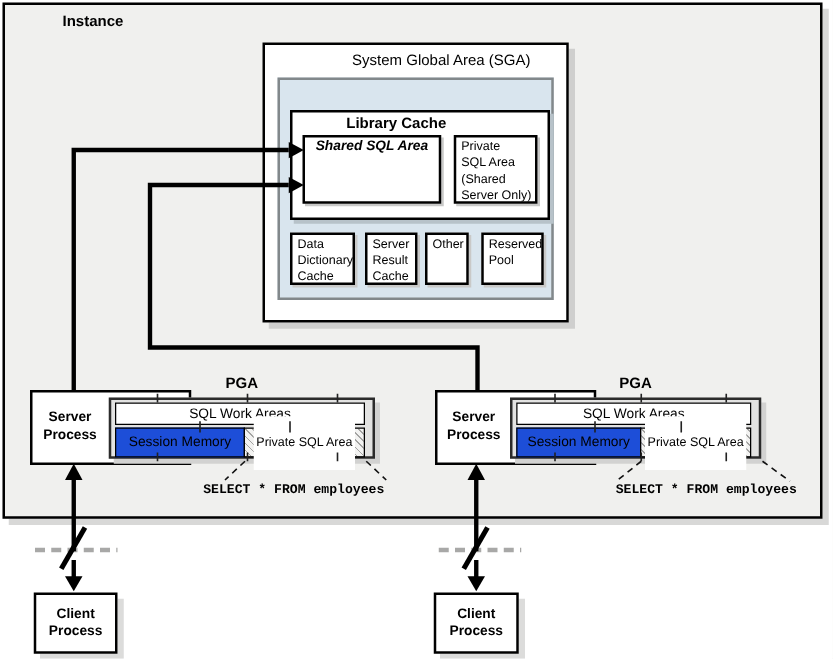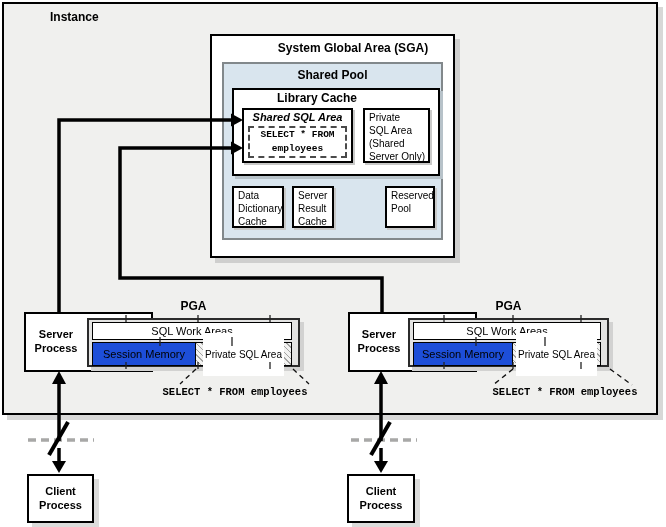--- a/index.html
+++ b/index.html
@@ -9,21 +9,21 @@
   .pre{white-space:pre-line;}
   .cc{display:flex;align-items:center;justify-content:center;text-align:center;}
   .ctr{text-align:center;}
 
   #instance{left:2px;top:2px;width:656px;height:413px;background:#f0f0ee;border:2px solid #000;
             box-shadow:5px 5px 0 #d8d8d7;}
   #instance-label{left:30px;top:10px;font-size:12px;font-weight:bold;padding-left:20px;}
 
   #sga{left:210px;top:34px;width:245px;height:224px;background:#fff;border:2px solid #000;
        box-shadow:5px 5px 0 #cfcfce;}
-  #sga-title{left:210px;top:41px;width:286px;font-size:12px;font-weight:bold;}
+  #sga-title{left:210px;top:41px;width:286px;font-size:12px;font-weight:normal;}
 
   #pool{left:222px;top:62px;width:221px;height:178px;background:#d9e5ee;border:2px solid #82888b;}
   #pool-title{left:222px;top:68px;width:221px;font-size:12px;font-weight:bold;}
 
   #libcache{left:232px;top:88px;width:208px;height:88px;background:#fff;border:2px solid #000;
             box-shadow:3px 3px 0 #b7c2c9;}
   #libcache-title{left:241px;top:91px;font-size:12px;font-weight:bold;padding-left:36px;}
 
   #sharedsql{left:242px;top:108px;width:111px;height:55px;background:#fff;border:2px solid #000;
              box-shadow:2px 2px 0 #c9c9c8;}
@@ -77,41 +77,39 @@
 
 <div class="stage">
 
   <div class="abs" id="instance"></div>
   <div class="abs" id="instance-label">Instance</div>
 
   <div class="abs" id="sga"></div>
   <div class="abs ctr" id="sga-title">System Global Area (SGA)</div>
 
   <div class="abs" id="pool"></div>
-  <div class="abs ctr" id="pool-title">Shared Pool</div>
 
   <div class="abs" id="libcache"></div>
   <div class="abs" id="libcache-title">Library Cache</div>
 
   <div class="abs" id="sharedsql"></div>
   <div class="abs ctr" id="sharedsql-title">Shared SQL Area</div>
-  <div class="abs cc pre" id="sharedsql-query">SELECT * FROM
-employees</div>
 
   <div class="abs pre" id="privsql-sga">Private
 SQL Area
 (Shared
 Server Only)</div>
 
   <div class="abs sp-box pre" id="spb-0">Data
 Dictionary
 Cache</div>
   <div class="abs sp-box pre" id="spb-1">Server
 Result
 Cache</div>
+  <div class="abs sp-box pre" id="spb-2">Other</div>
   <div class="abs sp-box pre" id="spb-3">Reserved
 Pool</div>
 
   <div class="abs server" id="server-l"></div>
   <div class="abs cc pre server-lbl" id="server-l-lbl">Server
 Process</div>
   <div class="abs pga" id="pga-l"></div>
   <div class="abs ctr pga-title" id="pga-l-title">PGA</div>
   <div class="abs cc workareas" id="workareas-l">SQL Work Areas</div>
   <div class="abs cc session" id="session-l">Session Memory</div>

